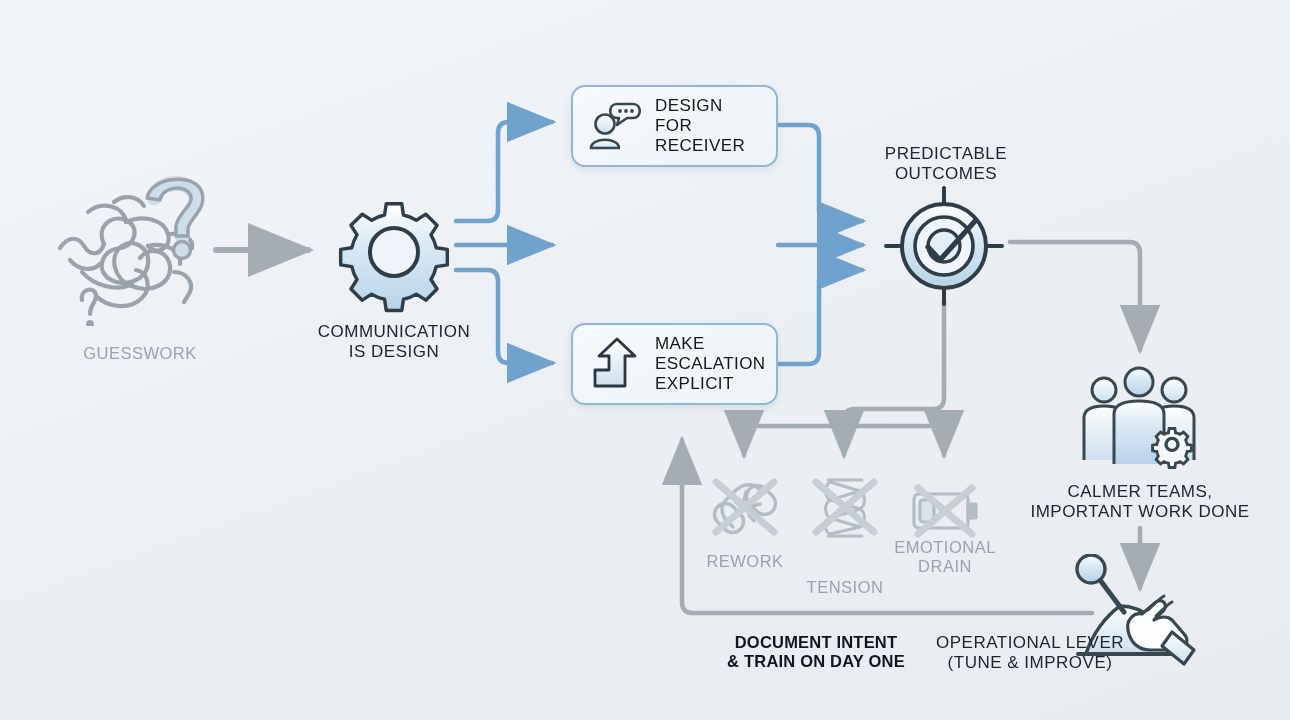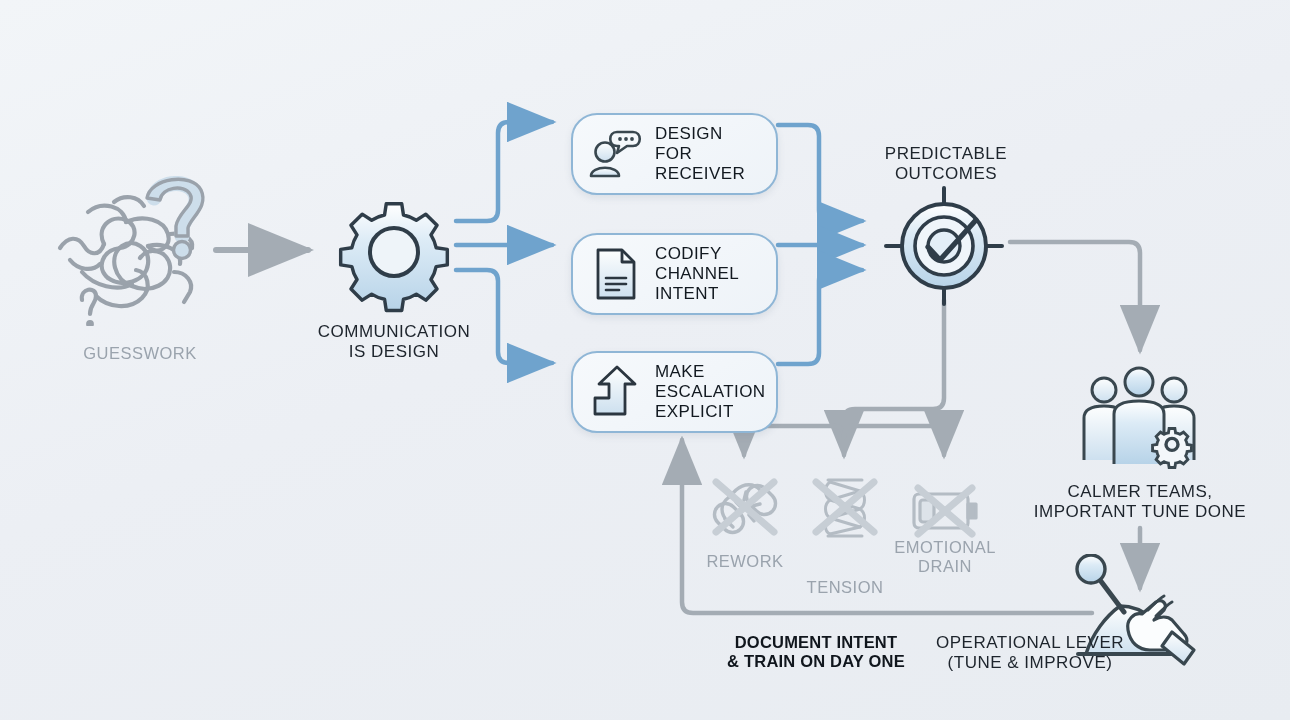--- a/index.html
+++ b/index.html
@@ -51,28 +51,27 @@
     letter-spacing: 0.2px;
   }
   .cap-left {
     text-align: center;
   }
   
   .card {
     position: absolute;
     box-sizing: border-box;
     border: 2.5px solid #8fb6d6;
-    border-radius: 26px;
+    border-radius: 14px;
     background: linear-gradient(150deg, #f6f9fc 0%, #eef3f8 100%);
     box-shadow: 0 3px 7px rgba(90,110,130,0.13);
     display: flex;
     align-items: center;
     gap: 12px;
     padding: 2px 14px;
-    margin-top: 28px;
   }
   .card-ico {
     flex: 0 0 auto;
     width: 56px;
     height: 56px;
     display: block;
   }
   .card-txt {
     color: #121920;
     font-size: 17px;
@@ -199,34 +198,20 @@
         <path d="M30,6 C21,6 21,20 30,20 L32,20 L30,27 L40,20 L46,20 C55,20 55,6 46,6 Z" fill="#f4f8fb" stroke="#39474f" stroke-width="2.6" stroke-linejoin="round"></path>
         <circle cx="33" cy="13" r="1.9" fill="#39474f"></circle>
         <circle cx="39" cy="13" r="1.9" fill="#39474f"></circle>
         <circle cx="45" cy="13" r="1.9" fill="#39474f"></circle>
       </g>
     </svg>
     <div class="card-txt">DESIGN FOR
 RECEIVER</div>
   </div>
 
-  <div class="card" style="left:571px; top:205px; width:207px; height:82px;">
-    <svg class="card-ico" viewBox="0 0 56 56">
-      <path d="M11,4 L35,4 L47,16 L47,52 L11,52 Z" fill="url(#gBlueSoft)" stroke="#2b3640" stroke-width="2.8" stroke-linejoin="round"></path>
-      <path d="M35,4 L35,16 L47,16" fill="none" stroke="#2b3640" stroke-width="2.8" stroke-linejoin="round"></path>
-      <g stroke="#2b3640" stroke-width="2.6" stroke-linecap="round">
-        <line x1="19" y1="32" x2="39" y2="32"></line>
-        <line x1="19" y1="38" x2="39" y2="38"></line>
-        <line x1="19" y1="44" x2="32" y2="44"></line>
-      </g>
-    </svg>
-    <div class="card-txt">CODIFY
-CHANNEL
-INTENT</div>
-  </div>
 
   <div class="card" style="left:571px; top:323px; width:207px; height:82px;">
     <svg class="card-ico" viewBox="0 0 56 56">
       <path d="M8,50 L8,34 L22,34 L22,20 L12,20 L30,3 L48,20 L38,20 L38,50 Z" fill="url(#gBlueSoft)" stroke="#2b3640" stroke-width="2.8" stroke-linejoin="round"></path>
     </svg>
     <div class="card-txt">MAKE
 ESCALATION
 EXPLICIT</div>
   </div>
 
@@ -315,21 +300,21 @@
                  A18,18 0 0 1 21,0 L27,1 L27,9 L21,10 A18,18 0 0 1 19,16 L22,21
                  L16,27 L11,24 A18,18 0 0 1 5,26 L4,32 L-4,32 L-5,26
                  A18,18 0 0 1 -11,24 L-16,27 L-22,21 L-19,16 A18,18 0 0 1 -21,10
                  L-27,9 L-27,1 L-21,0 A18,18 0 0 1 -19,-6 L-22,-11 L-16,-17
                  L-11,-14 A18,18 0 0 1 -5,-16 Z" transform="scale(0.72) translate(0,-5)" fill="#f3f7fa" stroke="#39474f" stroke-width="4"></path>
         <circle cx="0" cy="-3.6" r="6" fill="#eef4f9" stroke="#39474f" stroke-width="3.4"></circle>
       </g>
     </svg>
   </div>
   <div class="cap cap-dark" style="left:1020px; top:482px; width:240px;">CALMER TEAMS,
-IMPORTANT TUNE DONE</div>
+IMPORTANT WORK DONE</div>
 
   <div class="node" style="left:1072px; top:554px;">
     <svg class="ico" width="140" height="120" viewBox="0 0 140 120">
 
       <path d="M14,100 L96,100 C96,70 70,52 48,52 C34,62 20,80 14,100 Z" fill="url(#gBlueSoft)" stroke="#39474f" stroke-width="3.4" stroke-linejoin="round"></path>
       <line x1="6" y1="100" x2="104" y2="100" stroke="#39474f" stroke-width="4" stroke-linecap="round"></line>
 
       <line x1="52" y1="58" x2="22" y2="18" stroke="#39474f" stroke-width="5" stroke-linecap="round"></line>
       <circle cx="19" cy="15" r="14" fill="url(#gBlue)" stroke="#39474f" stroke-width="3.4"></circle>
 

